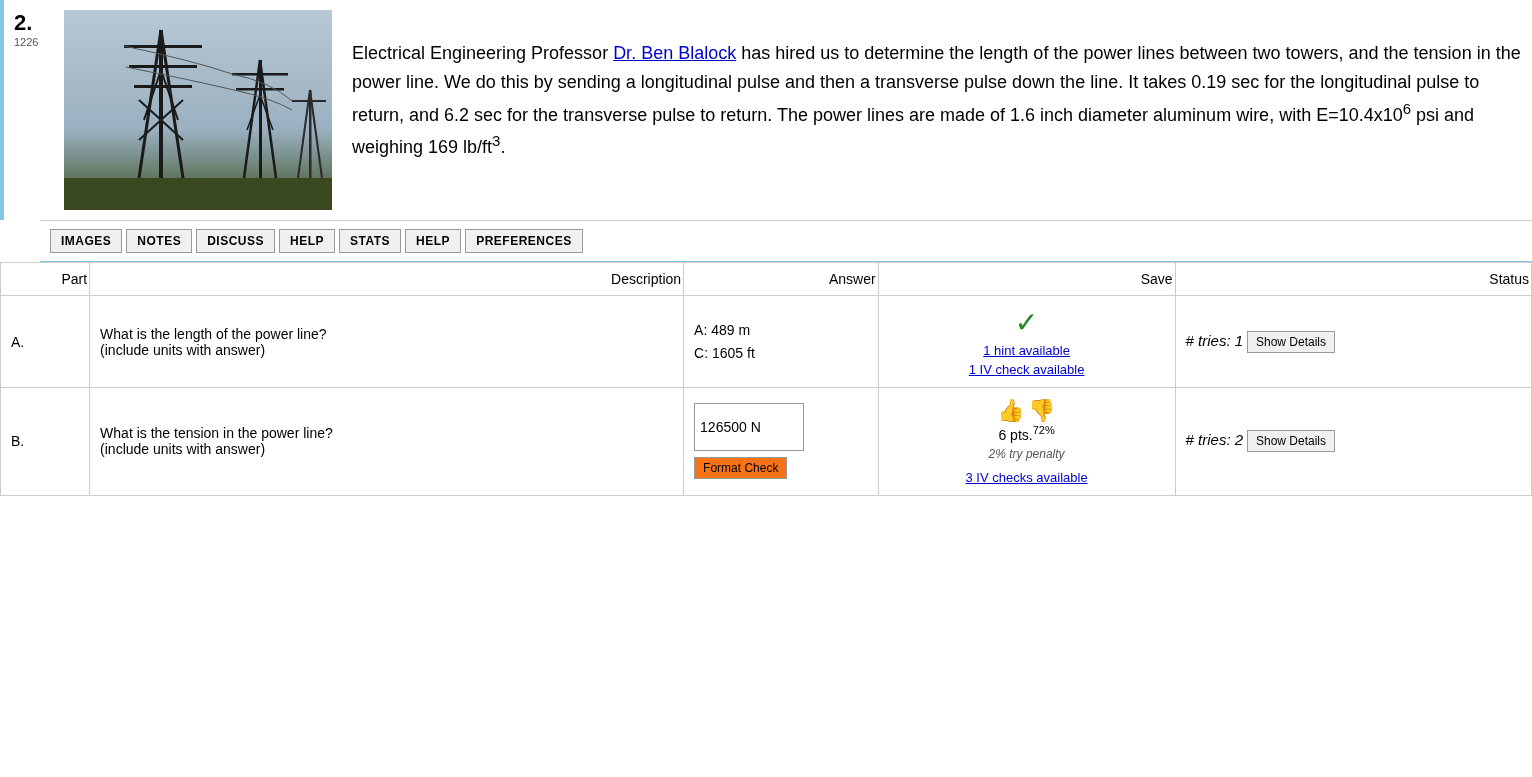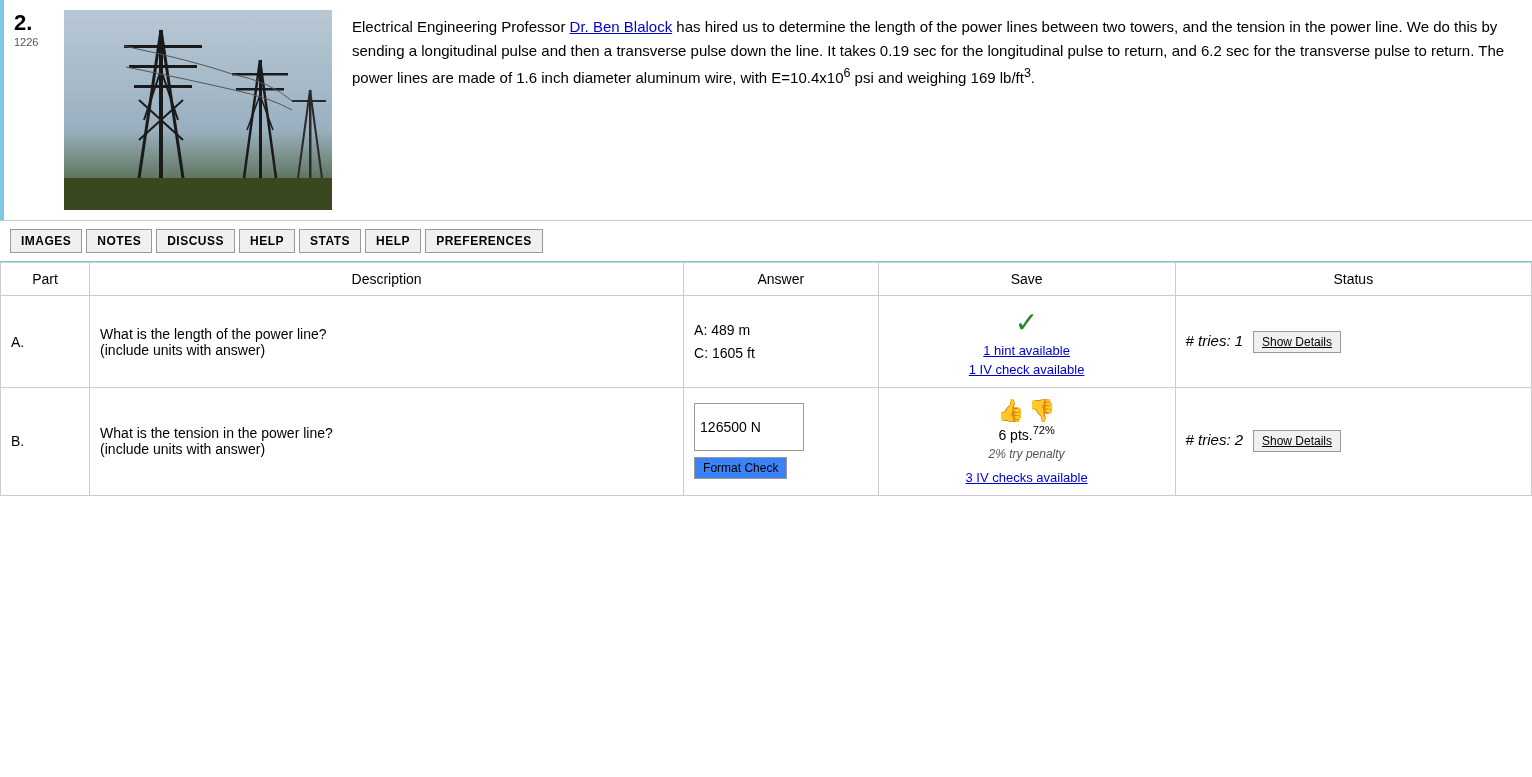--- a/index.html
+++ b/index.html
@@ -41,54 +41,56 @@
       background: linear-gradient(to bottom, #c8d0d8 0%, #8a9aaa 30%, #5a6a7a 60%, #2a3a2a 90%, #3a4a1a 100%);
       margin-right: 20px;
       flex-shrink: 0;
       position: relative;
       overflow: hidden;
     }
 
     .question-text {
       flex: 1;
       line-height: 1.6;
-      font-size: 15px;
+      font-size: 18px;
       padding-top: 5px;
+      margin-top: 24px;
     }
 
     .question-text a {
       color: #0000cc;
       text-decoration: underline;
     }
 
     .toolbar {
       display: flex;
       gap: 4px;
       padding: 8px 10px;
       border-top: 1px solid #ccc;
       border-bottom: 1px solid #7ec8e3;
+      margin-left: 40px;
     }
 
     .toolbar-btn {
       padding: 4px 10px;
       border: 1px solid #999;
       background: #f0f0f0;
       cursor: pointer;
       font-size: 12px;
       font-weight: bold;
       letter-spacing: 0.5px;
     }
 
     .answers-table {
       width: 100%;
       border-collapse: collapse;
     }
 
     .answers-table th {
-      text-align: center;
+      text-align: right;
       padding: 8px 2px;
       border: 1px solid #ccc;
       background: #fff;
       font-weight: normal;
       font-size: 14px;
     }
 
     .answers-table td {
       border: 1px solid #ccc;
       padding: 10px;
@@ -129,22 +131,20 @@
       font-style: italic;
       font-size: 15px;
     }
 
     .show-details-btn {
       padding: 3px 8px;
       border: 1px solid #999;
       background: #f0f0f0;
       cursor: pointer;
       font-size: 12px;
-      margin-left: 6px;
-      text-decoration: underline;
     }
 
     .thumb-icons {
       font-size: 22px;
       display: flex;
       justify-content: center;
       gap: 4px;
     }
 
     .thumb-up { color: #228B22; }
@@ -180,21 +180,21 @@
       padding: 15px 5px;
       border: 1px solid #999;
       font-size: 14px;
     }
 
     .format-check-btn {
       display: block;
       margin-top: 6px;
       padding: 3px 8px;
       border: 1px solid #999;
-      background: #3b82f6;
+      background: #f97316;
       cursor: pointer;
       font-size: 12px;
     }
 
     .sky-bg {
       background: linear-gradient(180deg, #b8c8d5 0%, #a0b5c5 40%, #8fa5b5 70%, #607060 85%, #404830 100%);
     }
   </style>
 </head>
 <body>

